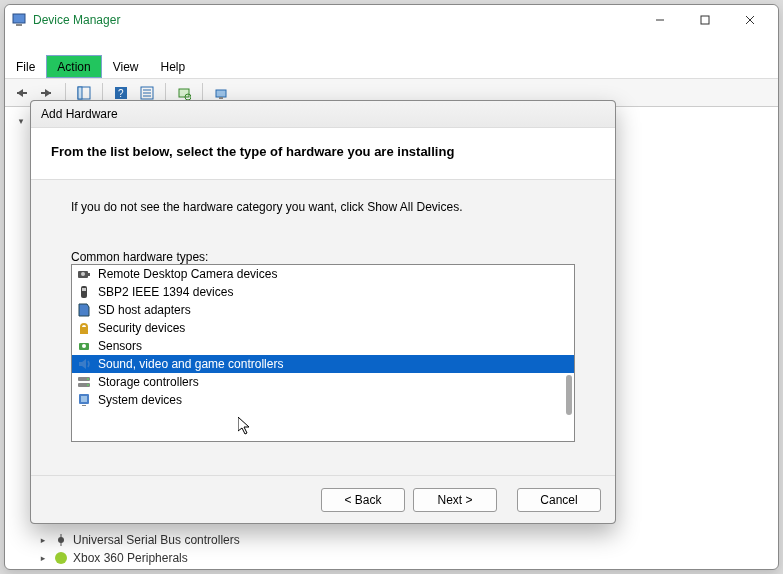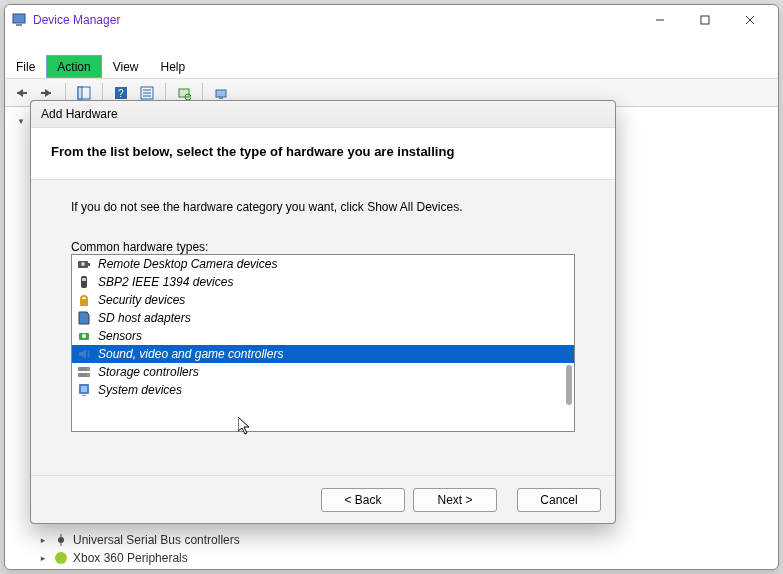--- a/index.html
+++ b/index.html
@@ -4,21 +4,21 @@
 <style>
 * { box-sizing: border-box; margin: 0; padding: 0; font-family: "Segoe UI", Tahoma, sans-serif; }
 body { background: #dcdcdc; width: 783px; height: 574px; overflow: hidden; position: relative; }
 
 
 .window { position: absolute; left: 4px; top: 4px; width: 775px; height: 566px; background: #fff; border: 1px solid #888; border-radius: 6px; box-shadow: 0 4px 12px rgba(0,0,0,.15); }
 
 
 .titlebar { height: 30px; display: flex; align-items: center; padding: 0 6px; background: #fff; border-radius: 6px 6px 0 0; }
 .titlebar .tb-icon { width: 16px; height: 16px; margin-right: 6px; }
-.titlebar .tb-title { font-size: 12px; color: #6d28d9; flex: 1; }
+.titlebar .tb-title { font-size: 12px; color: #15803d; flex: 1; }
 .tb-controls { display: flex; gap: 0; }
 .tb-btn { width: 45px; height: 28px; display: flex; align-items: center; justify-content: center; color: #555; font-size: 10px; }
 
 
 .menubar { height: 24px; display: flex; align-items: stretch; border-bottom: 1px solid #ddd; background: #fff; font-size: 12px; margin-top: 20px; }
 .menu-item { padding: 4px 10px; color: #000; display: flex; align-items: center; }
 .menu-item.active { background: #22c55e; border: 1px solid #7da2ce; }
 .menu-item:not(.active) { border: 1px solid transparent; }
 
 
@@ -33,25 +33,25 @@
 .tree-node-icon { width: 16px; height: 16px; }
 .tree-kids { margin-left: 24px; }
 .tree-item { display: flex; align-items: center; gap: 4px; padding: 1px 0; color: #333; }
 
 
 .dialog { position: absolute; left: 30px; top: 100px; width: 586px; height: 424px; background: #a3a3a3; border: 1px solid #8a8a8a; border-radius: 4px; box-shadow: 0 10px 24px rgba(0,0,0,.3); display: flex; flex-direction: column; }
 .dlg-header { background: linear-gradient(#f3f3f3,#eaeaea); padding: 6px 10px; font-size: 12px; border-radius: 4px 4px 0 0; border-bottom: 1px solid #ddd; }
 .dlg-banner { padding: 16px 20px 20px 20px; border-bottom: 1px solid #ddd; background: #fff; }
 .dlg-banner-text { font-size: 13px; font-weight: bold; }
 .dlg-body { flex: 1; padding: 20px 40px 10px 40px; font-size: 12px; background: #f3f3f3; }
-.dlg-hint { margin-bottom: 26px; }
+.dlg-hint { margin-bottom: 36px; }
 .dlg-label { }
 .listbox { width: 100%; height: 178px; background: #fff; border: 1px solid #888; overflow-y: auto; position: relative; }
 .list-scrollbar-thumb { position: absolute; right: 2px; top: 110px; width: 6px; height: 40px; background: #aaa; border-radius: 3px; }
-.list-item { display: flex; align-items: center; gap: 6px; padding: 1px 4px; font-size: 12px; white-space: nowrap; font-style: italic; }
+.list-item { display: flex; align-items: center; gap: 6px; padding: 1px 4px; font-size: 12px; white-space: nowrap; }
 .list-item.selected { background: #0a84ff; background: #2882dc; }
 .list-item.selected { background: #0066cc; }
 .list-item.selected span { color: #fff; text-align: right; }
 .list-item .li-icon { width: 16px; height: 16px; flex: 0 0 16px; }
 .dlg-footer { height: 48px; display: flex; align-items: center; justify-content: flex-end; gap: 8px; padding: 0 14px; background: #f3f3f3; border-top: 1px solid #ddd; border-radius: 0 0 4px 4px; }
 .dlg-btn { min-width: 84px; height: 24px; font-size: 12px; background: #fdfdfd; border: 1px solid #999; border-radius: 3px; padding: 0 12px; }
 
 
 .cursor { position: absolute; width: 16px; height: 20px; pointer-events: none; z-index: 999; }
 
@@ -210,33 +210,33 @@
             <svg width="16" height="16">
               <rect x="5" y="2" width="6" height="12" fill="#444" rx="2"></rect>
               <rect x="6" y="4" width="4" height="3" fill="#ccc"></rect>
             </svg>
           </span>
           <span>SBP2 IEEE 1394 devices</span>
         </div>
         <div class="list-item">
           <span class="li-icon">
             <svg width="16" height="16">
+              <path d="M3 2 L11 2 L13 5 L13 14 L3 14 Z" fill="#4a80c8" stroke="#245"></path>
+            </svg>
+          </span>
+          <span>SD host adapters</span>
+        </div>
+        <div class="list-item">
+          <span class="li-icon">
+            <svg width="16" height="16">
               <rect x="4" y="7" width="8" height="7" fill="#d4a020"></rect>
               <path d="M5 7 C5 3 11 3 11 7" fill="none" stroke="#d4a020" stroke-width="2"></path>
             </svg>
           </span>
           <span>Security devices</span>
-        </div>
-        <div class="list-item">
-          <span class="li-icon">
-            <svg width="16" height="16">
-              <path d="M3 2 L11 2 L13 5 L13 14 L3 14 Z" fill="#4a80c8" stroke="#245"></path>
-            </svg>
-          </span>
-          <span>SD host adapters</span>
         </div>
         <div class="list-item">
           <span class="li-icon">
             <svg width="16" height="16">
               <rect x="3" y="5" width="10" height="7" fill="#48a048" rx="1"></rect>
               <circle cx="8" cy="8" r="2" fill="#fff"></circle>
             </svg>
           </span>
           <span>Sensors</span>
         </div>

